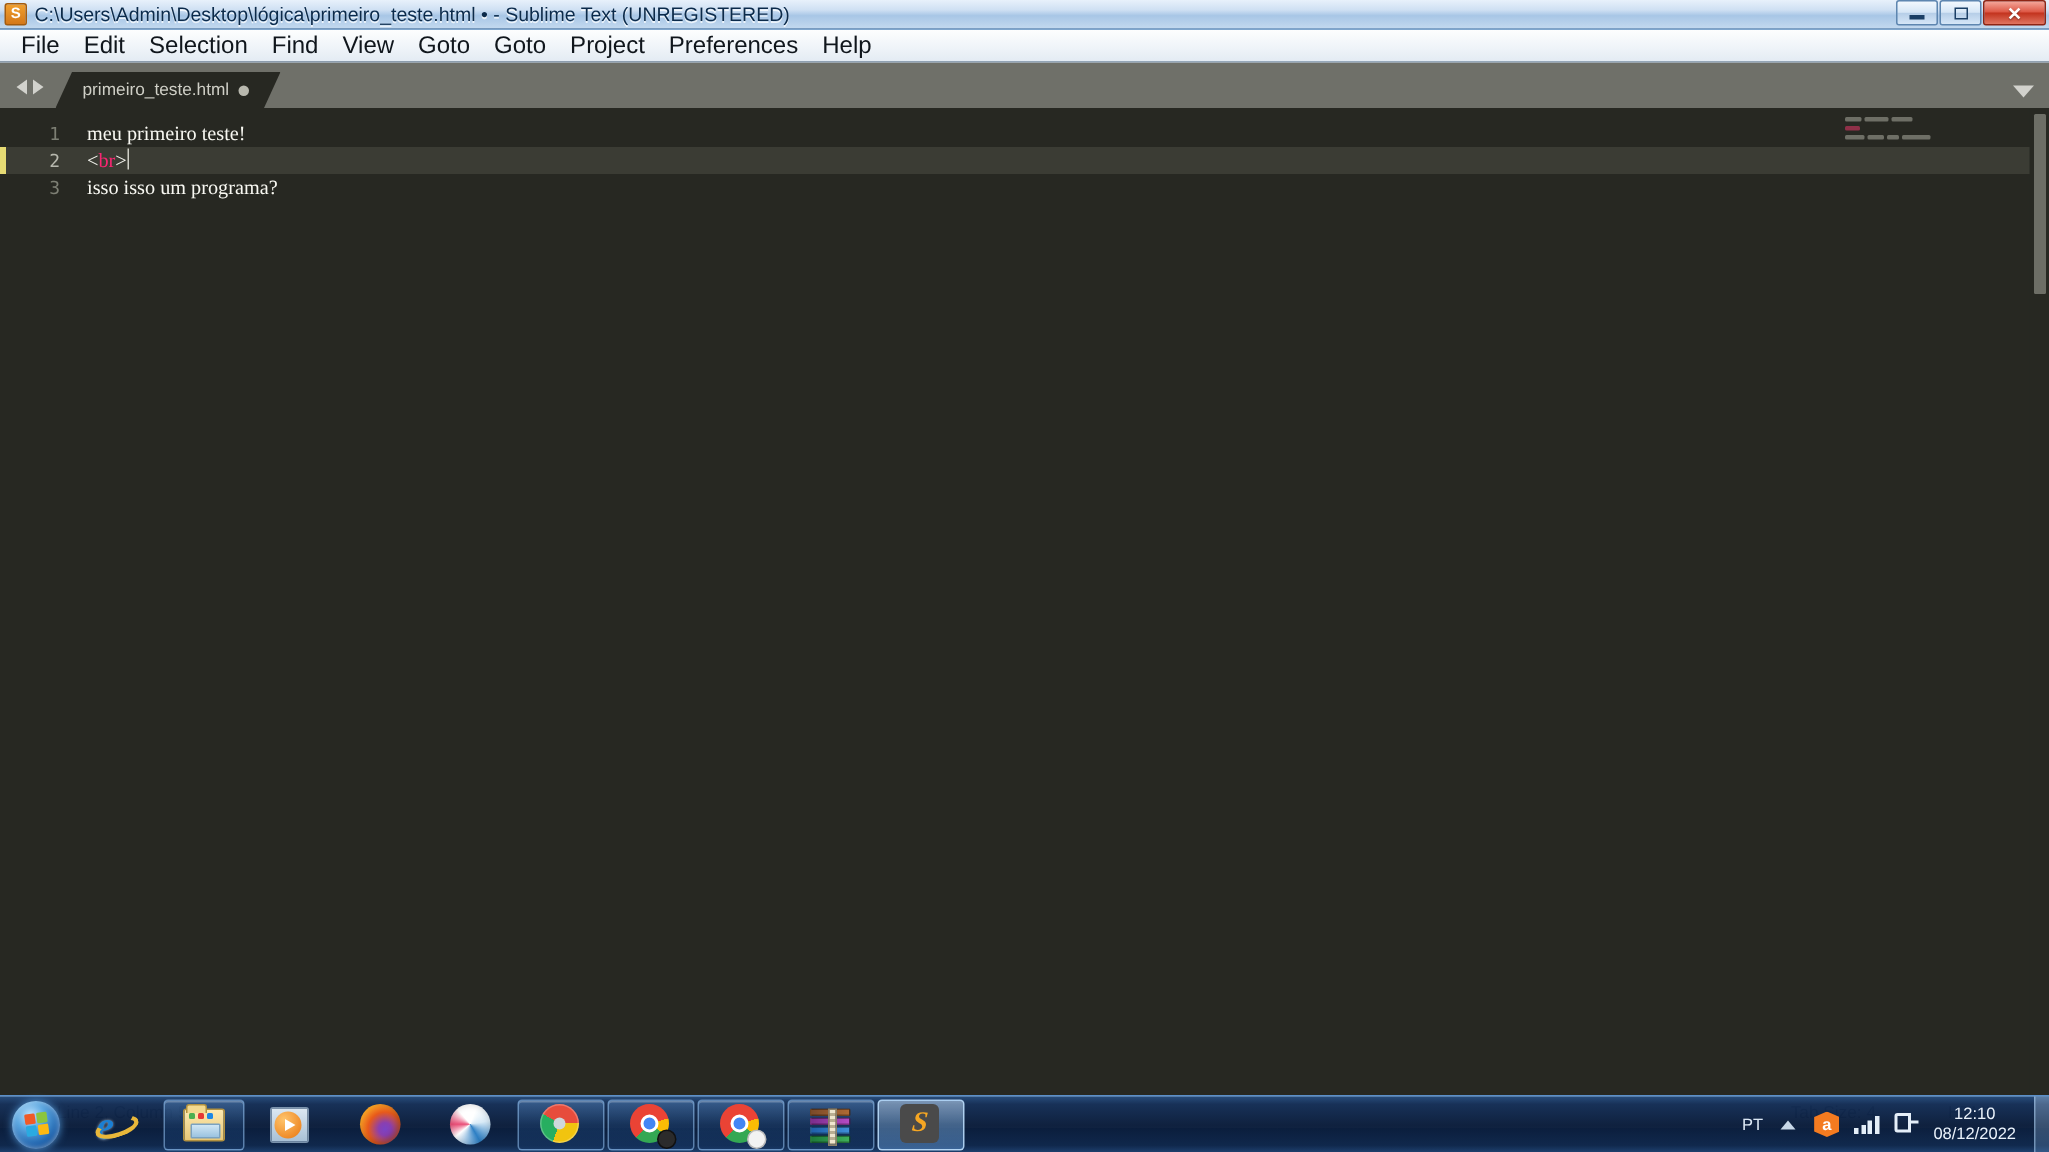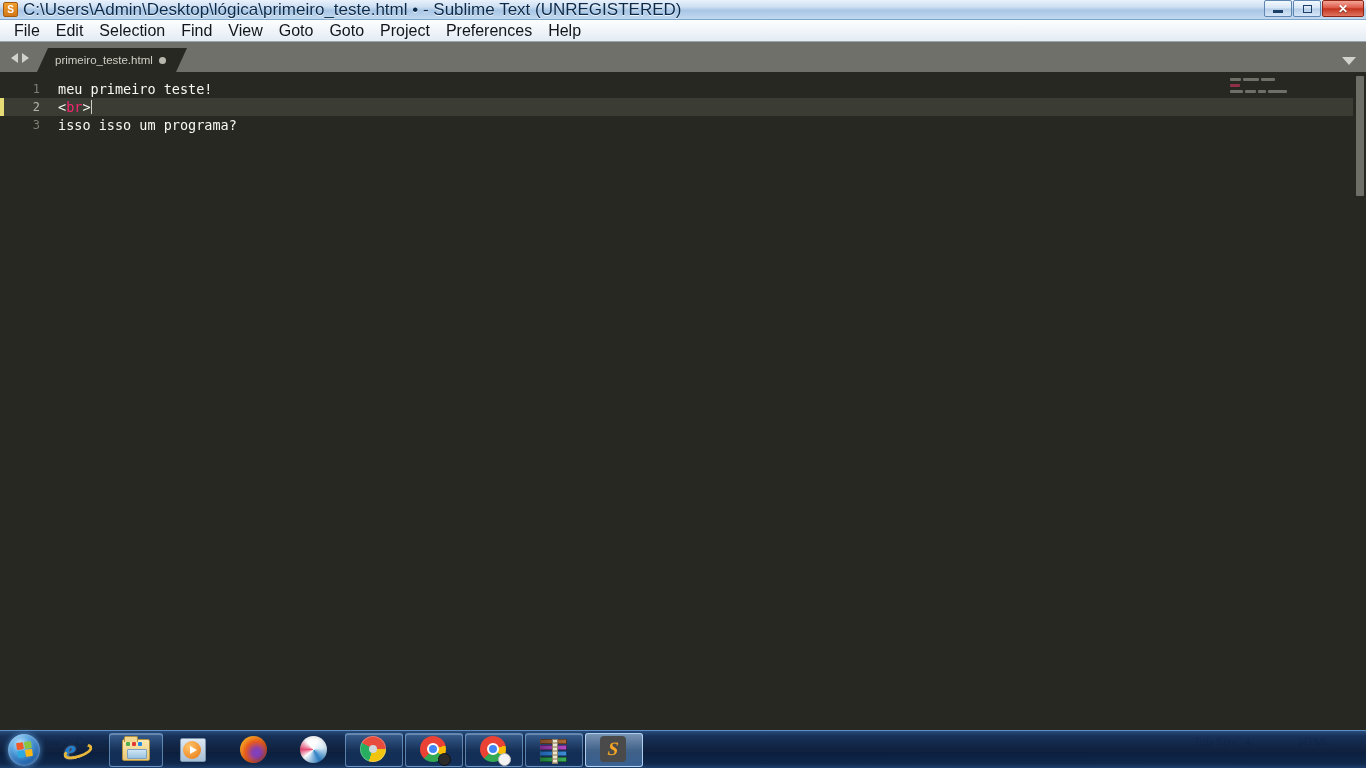--- a/index.html
+++ b/index.html
@@ -36,21 +36,21 @@
     display:flex; align-items:center;
   }
   .title-icon {
     width:15px; height:15px; margin-left:3px; margin-right:5px;
     background:linear-gradient(180deg,#f0a030,#d4781a);
     border:1px solid #a35c10; border-radius:2px;
     display:flex; align-items:center; justify-content:center;
     font-size:10px; font-weight:bold; color:#fff; line-height:1;
   }
   .title-text {
-    font-size:17px; color:#0b2a4a; white-space:nowrap;
+    font-size:13px; color:#0b2a4a; white-space:nowrap;
     text-shadow:0 1px 0 rgba(255,255,255,0.75);
   }
   .wbtns { position:absolute; right:2px; top:0px; display:flex; gap:1px; }
   .wbtn {
     width:28px; height:17px; border:1px solid #5e86b0; border-radius:2px;
     display:flex; align-items:center; justify-content:center;
     font-size:10px; color:#14375c;
   }
   .wbtn.min, .wbtn.max {
     background:linear-gradient(180deg,#f2f8fe 0%, #d6e6f6 48%, #b6cee8 52%, #d5e6f7 100%);
@@ -109,21 +109,21 @@
   }
   .ln {
     height:18px; line-height:18px; text-align:right; padding-right:14px;
     font-size:12px; color:#7d7f74;
   }
   .ln.active { background:#3b3c34; color:#b7b8ae; }
   .caret-mark {
     position:absolute; left:0; width:4px; height:18px; background:#e6db74;
   }
   .code { flex:1; padding-top:8px; position:relative; }
-  .cline { height:18px; line-height:18px; font-size:13.5px; color:#f8f8f2; white-space:pre; padding-left:4px; }
+  .cline { height:18px; line-height:18px; font-size:13.5px; color:#f8f8f2; white-space:pre; padding-left:4px;font-family:Liberation Serif, serif; }
   .cline.active-bg { background:#3b3c34; }
   .tok-punct { color:#f8f8f2; }
   .tok-tag { color:#f92672; }
   .caret { display:inline-block; width:1px; height:14px; background:#cfcfc6;
            vertical-align:-2px; margin-left:0px; }
   
   .minimap {
     position:absolute; right:16px; top:6px; width:120px; height:640px;
     background:rgba(0,0,0,0.0);
   }
@@ -455,13 +455,33 @@
   </div>
 
   <div class="tb-item active">
     <div class="ico">
       <div class="sub">
           <span class="sub-s">S</span>
         </div>
     </div>
   </div>
 
+  <div class="tray">
+    <span class="tray-lang">PT</span>
+    <span class="tray-up"></span>
+    <span class="tray-avast"></span>
+    <span class="tray-sig">
+      <i style="height:4px"></i>
+        <i style="height:6px"></i>
+        <i style="height:9px"></i>
+        <i style="height:12px"></i>
+    </span>
+    <span class="tray-plug">
+      <span class="pbody"></span>
+        <span class="pcord"></span>
+    </span>
+    <div class="tray-clock">
+      <div>12:10</div>
+      <div>08/12/2022</div>
+    </div>
+    <div class="showdesk"></div>
+  </div>
 </div>
 
 </body></html>

